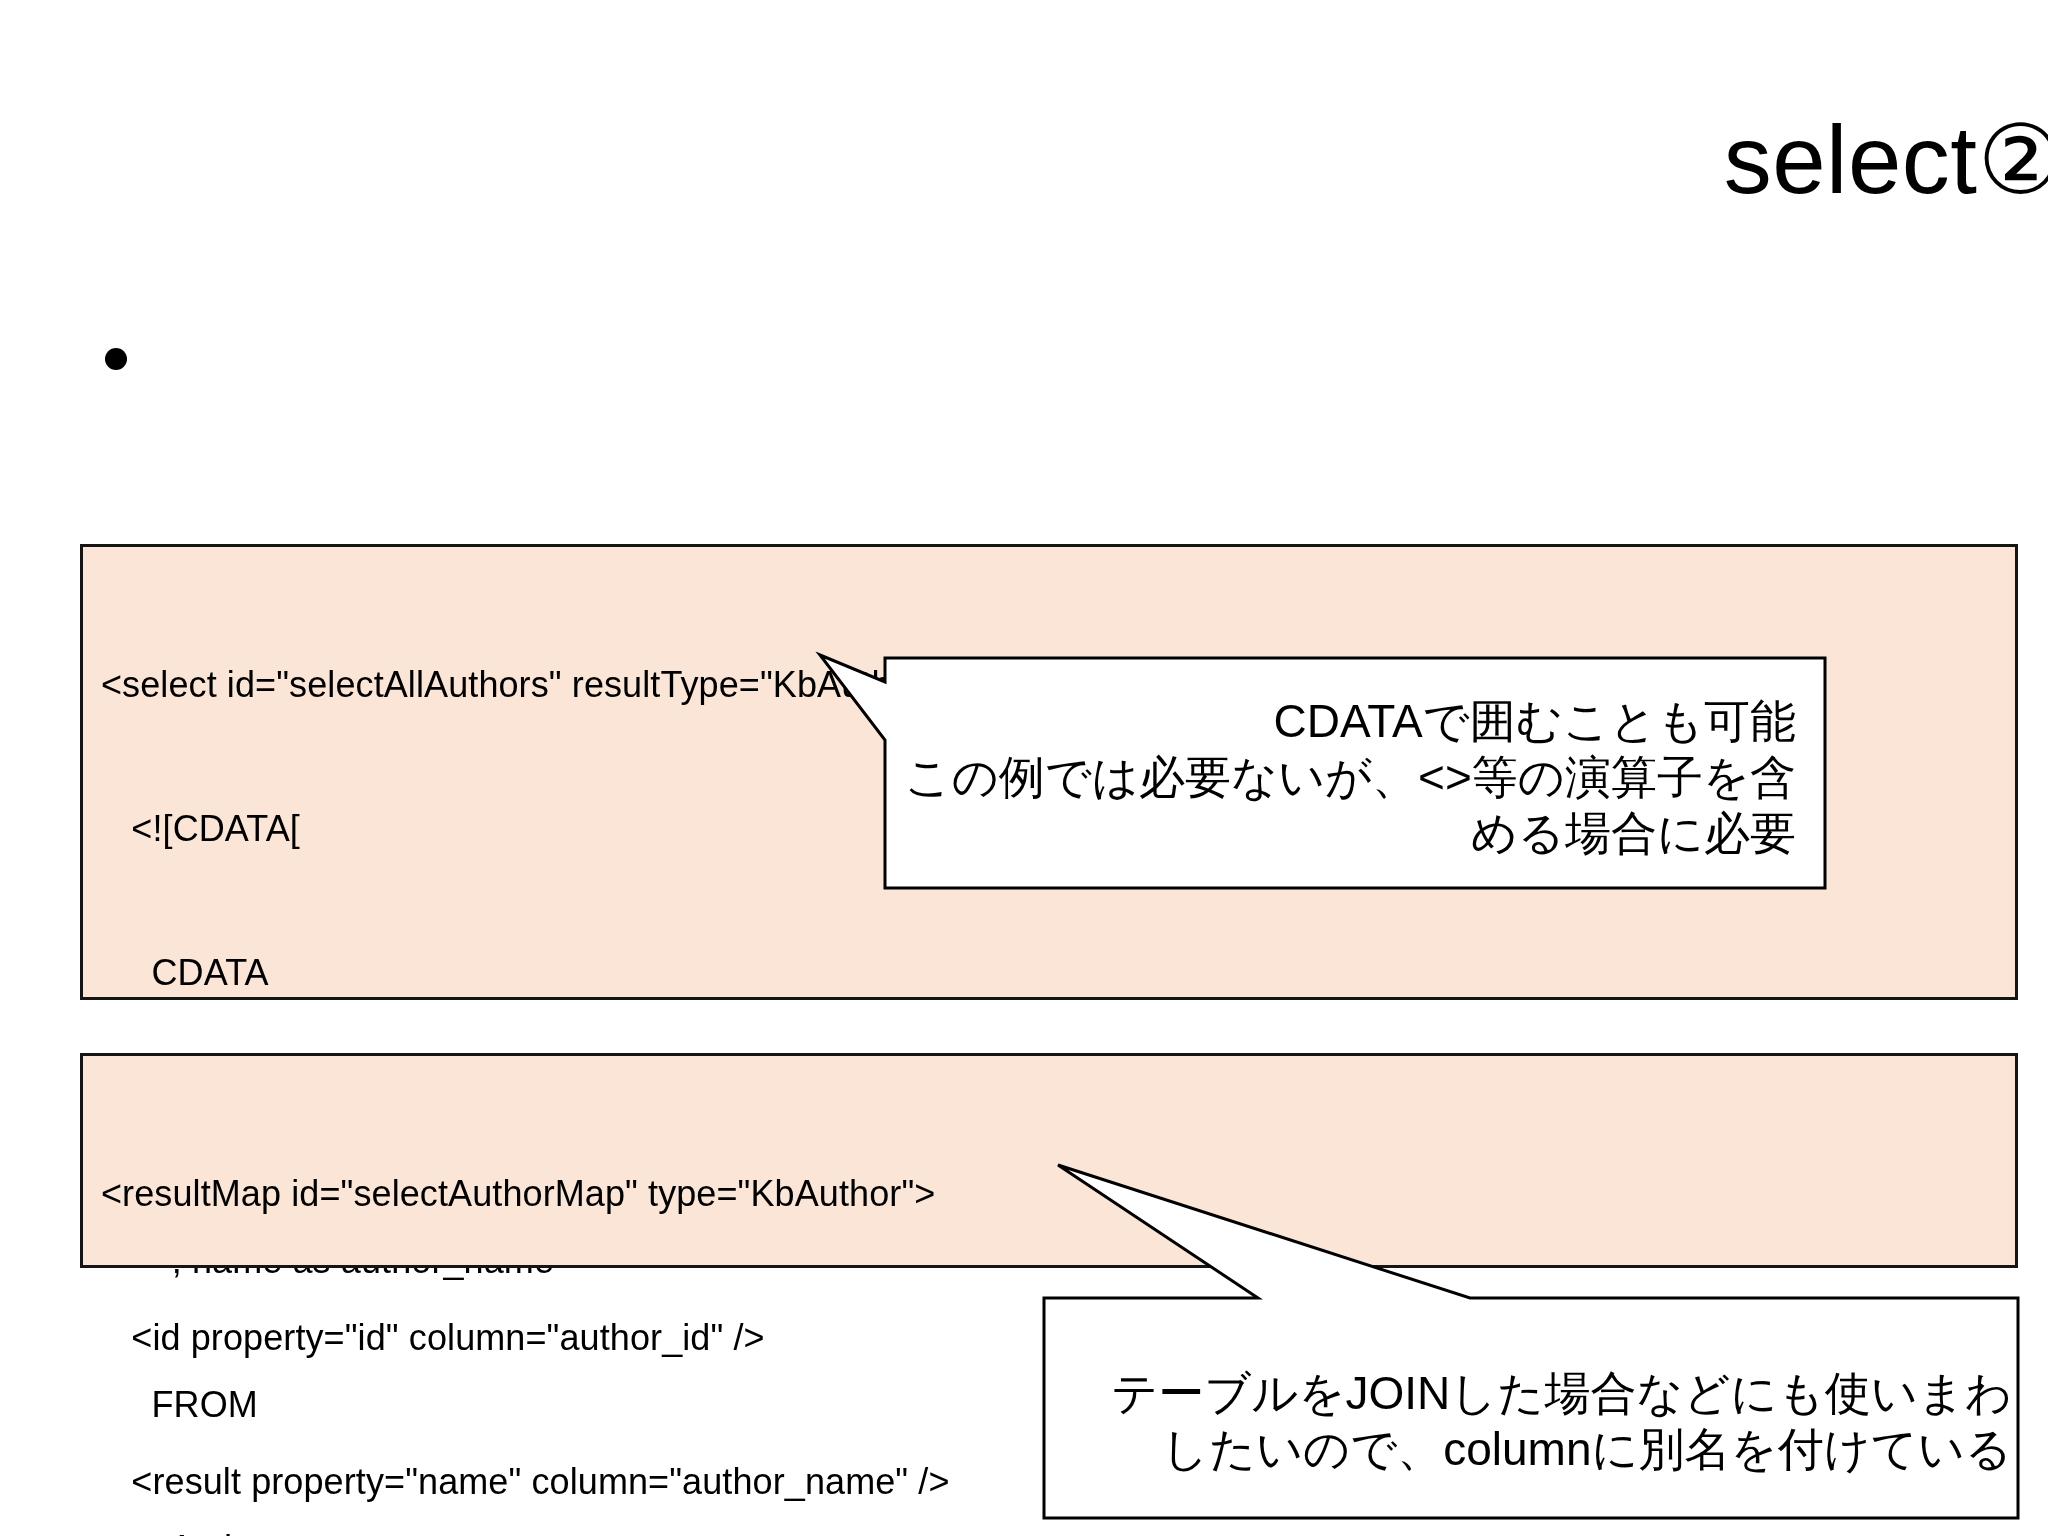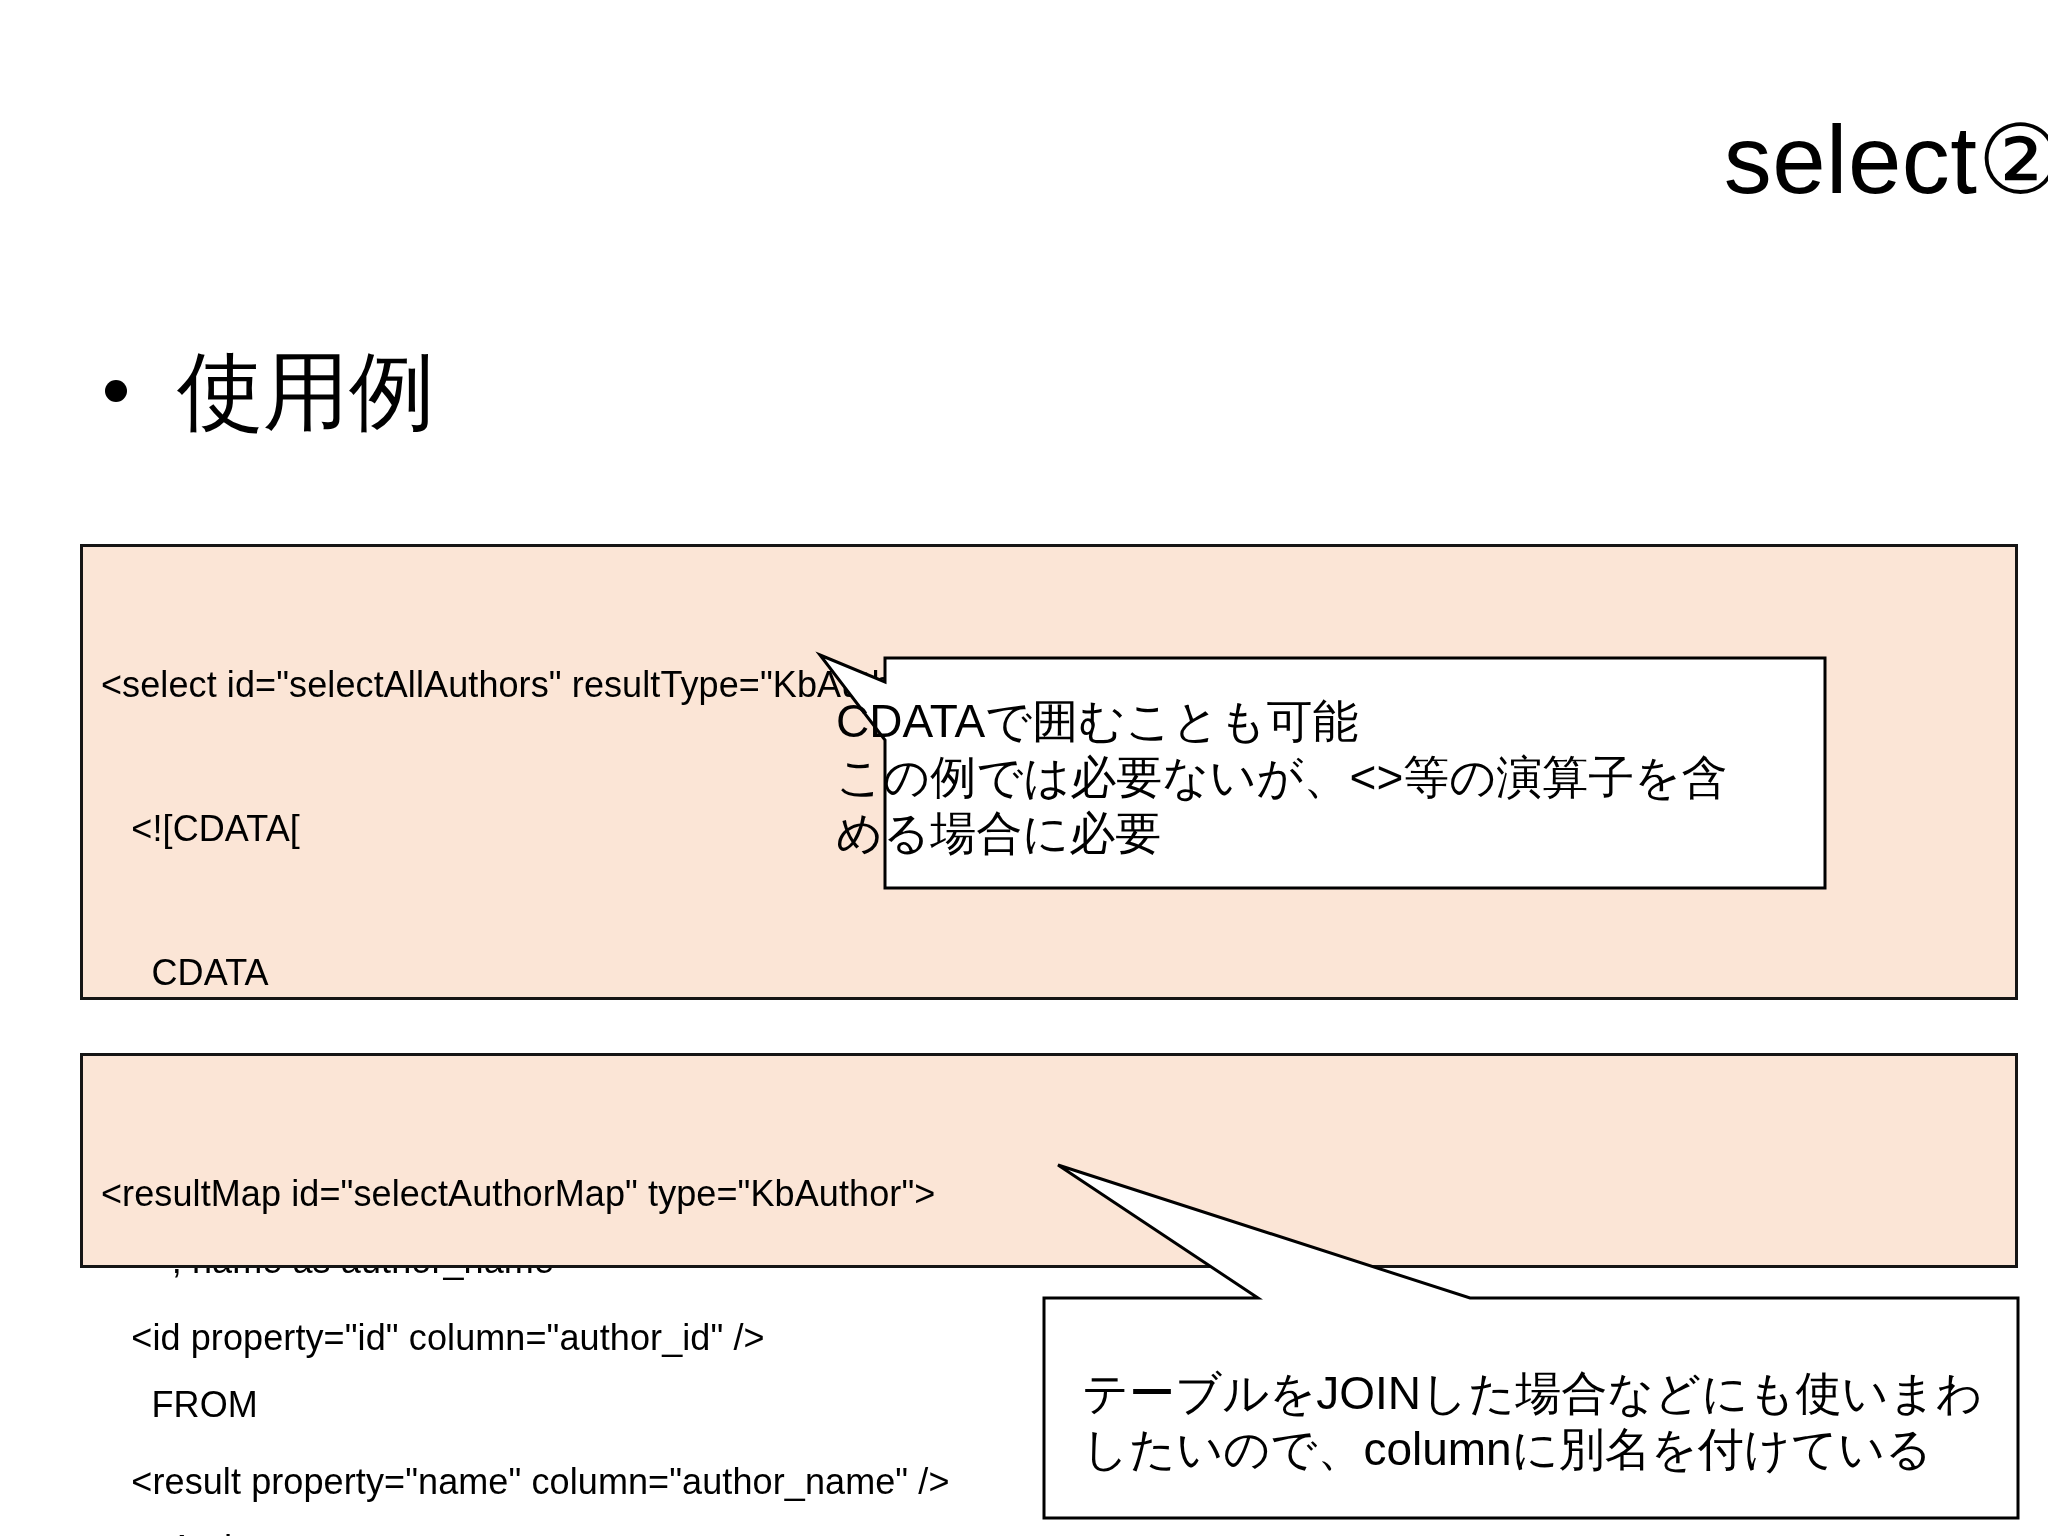--- a/index.html
+++ b/index.html
@@ -78,20 +78,21 @@
     left: 80px;
     top: 1053px;
     width: 1938px;
     height: 215px;
   }
   .code-line { display: block; }
 
   
   .callout {
     position: absolute;
+    text-align: right;
   }
   .callout-svg {
     position: absolute;
     left: 0;
     top: 0;
     overflow: visible;
   }
   .callout-text {
     position: absolute;
     font-size: 46px;
@@ -126,21 +127,20 @@
     margin-top: 25px;
   }
 </style>
 </head>
 <body>
 
 <div id="slide-title">select②</div>
 
 <div id="bullet-row">
   <span id="bullet-dot"></span>
-  <span id="bullet-text">使用例</span>
 </div>
 
 <div class="code-block" id="code-block-select">
   <span class="code-line">&lt;select id="selectAllAuthors" resultType="KbAuthor"&gt;</span>
   <span class="code-line">   &lt;![CDATA[</span>
   <span class="code-line">     CDATA</span>
   <span class="code-line">       id as author_id</span>
   <span class="code-line">       , name as author_name</span>
   <span class="code-line">     FROM</span>
   <span class="code-line">       Author</span>

